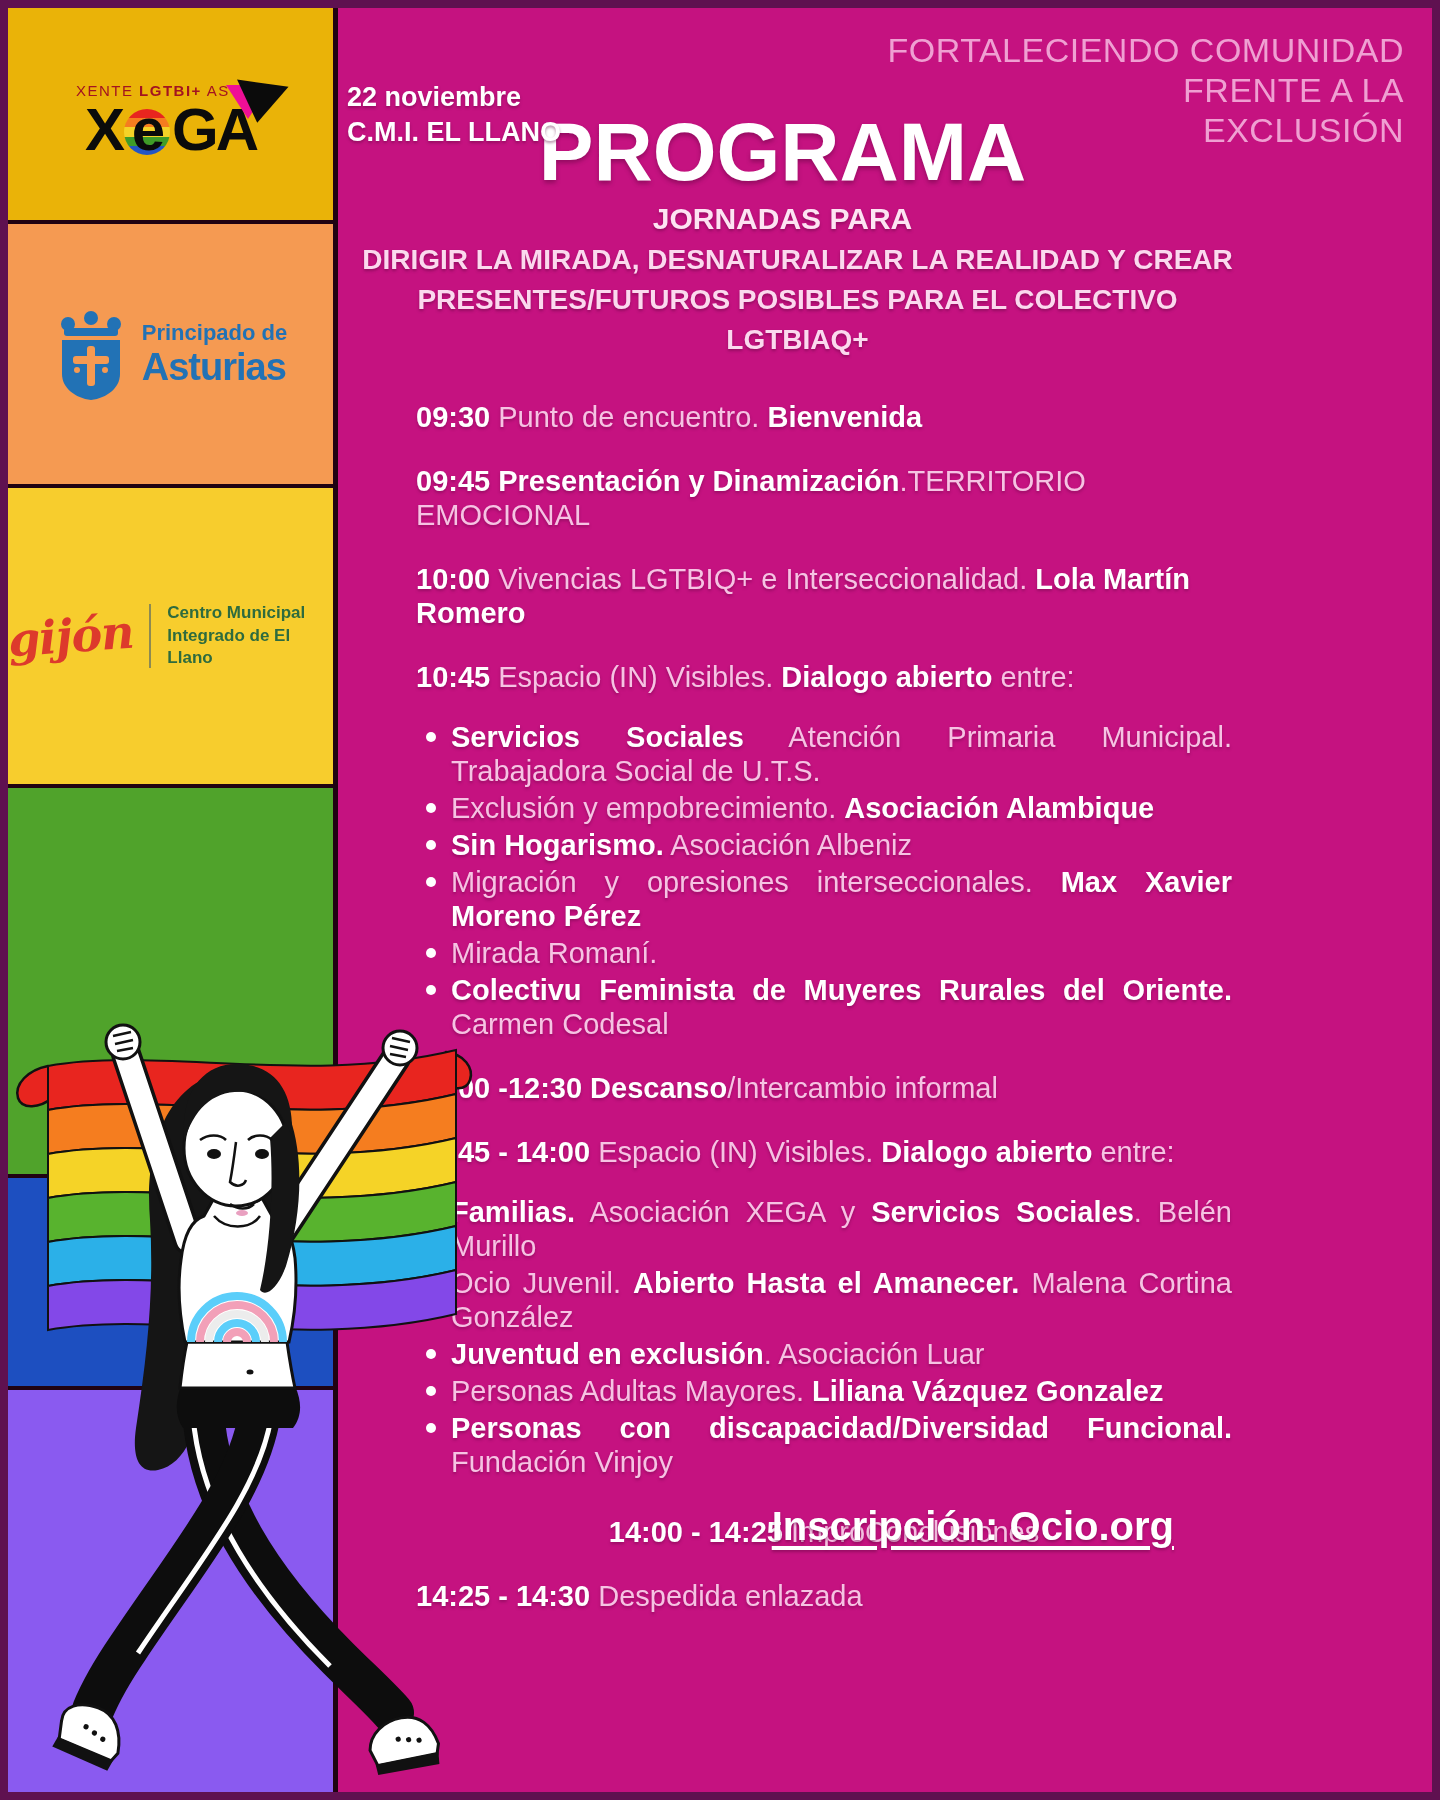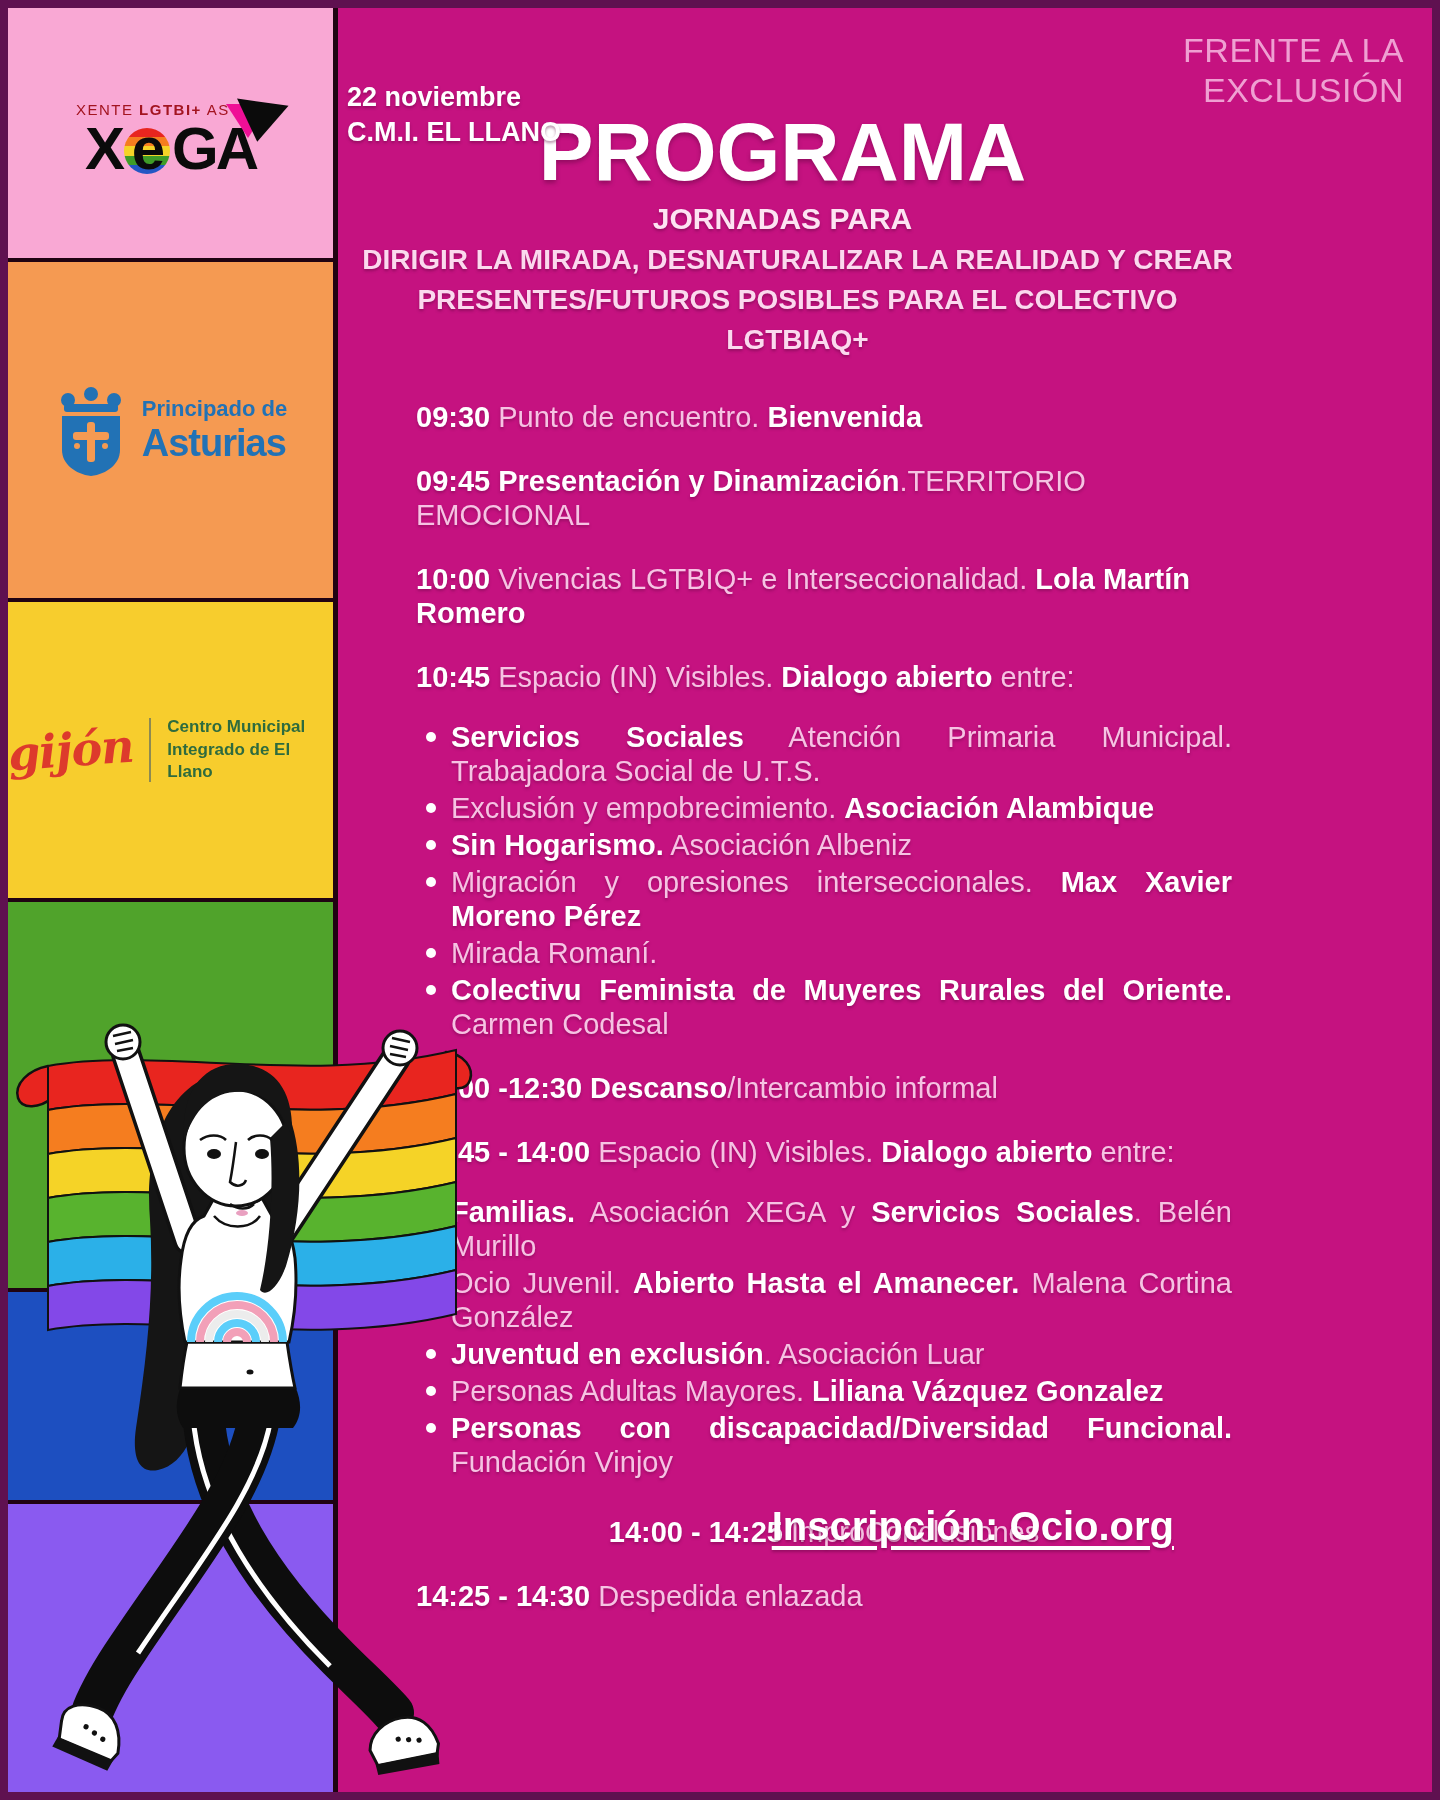--- a/index.html
+++ b/index.html
@@ -5,22 +5,22 @@
   html,body{margin:0;padding:0;background:#2a0520;}
   .poster{
     position:relative;width:1440px;height:1800px;box-sizing:border-box;
     background:#c51280;border:8px solid #5f1150;overflow:hidden;
     font-family:"Liberation Sans",sans-serif;
   }
   
   .sidebar{position:absolute;left:0;top:0;bottom:0;width:330px;display:flex;flex-direction:column;z-index:2;}
   .block{box-sizing:border-box;border-bottom:4px solid #200312;border-right:5px solid #200312;
          display:flex;align-items:center;justify-content:center;flex:none;}
-  .block.red{height:254px;background:#f9a8d4;}
-  .block.orange{height:340px;background:#f59a52;}
+  .block.red{height:216px;background:#eab308;}
+  .block.orange{height:264px;background:#f59a52;}
   .block.yellow{height:300px;background:#f7cd2d;}
   .block.green{height:390px;background:#50a32b;}
   .block.blue{height:212px;background:#1d4fc0;}
   .block.purple{flex:1;background:#8a5af0;border-bottom:none;}
   
   .xega{position:relative;text-align:center;transform:translateY(6px);}
   .xega-top{font-size:15px;letter-spacing:1.5px;color:#a31420;font-weight:normal;margin-bottom:2px;}
   .xega-top b{font-weight:bold;}
   .xega-main{position:relative;display:inline-block;font-weight:900;font-size:60px;line-height:58px;color:#0b0b0b;letter-spacing:-3px;}
   .xega-e{position:relative;display:inline-block;width:50px;text-align:center;}
@@ -194,20 +194,21 @@
   </svg>
 
   <main class="content">
 
     <div class="datebox">
       <div>22 noviembre</div>
       <div>C.M.I. EL LLANO</div>
     </div>
 
     <div class="tagline">
+      <div>FORTALECIENDO COMUNIDAD</div>
       <div>FRENTE A LA</div>
       <div>EXCLUSIÓN</div>
     </div>
 
     <h1 class="title" style="margin-top:104px;margin-bottom:10px;">PROGRAMA</h1>
     <div class="kicker">JORNADAS PARA</div>
     <div class="subtitle">
       <div>DIRIGIR LA MIRADA, DESNATURALIZAR LA REALIDAD Y CREAR</div>
       <div>PRESENTES/FUTUROS POSIBLES PARA EL COLECTIVO LGTBIAQ+</div>
     </div>

